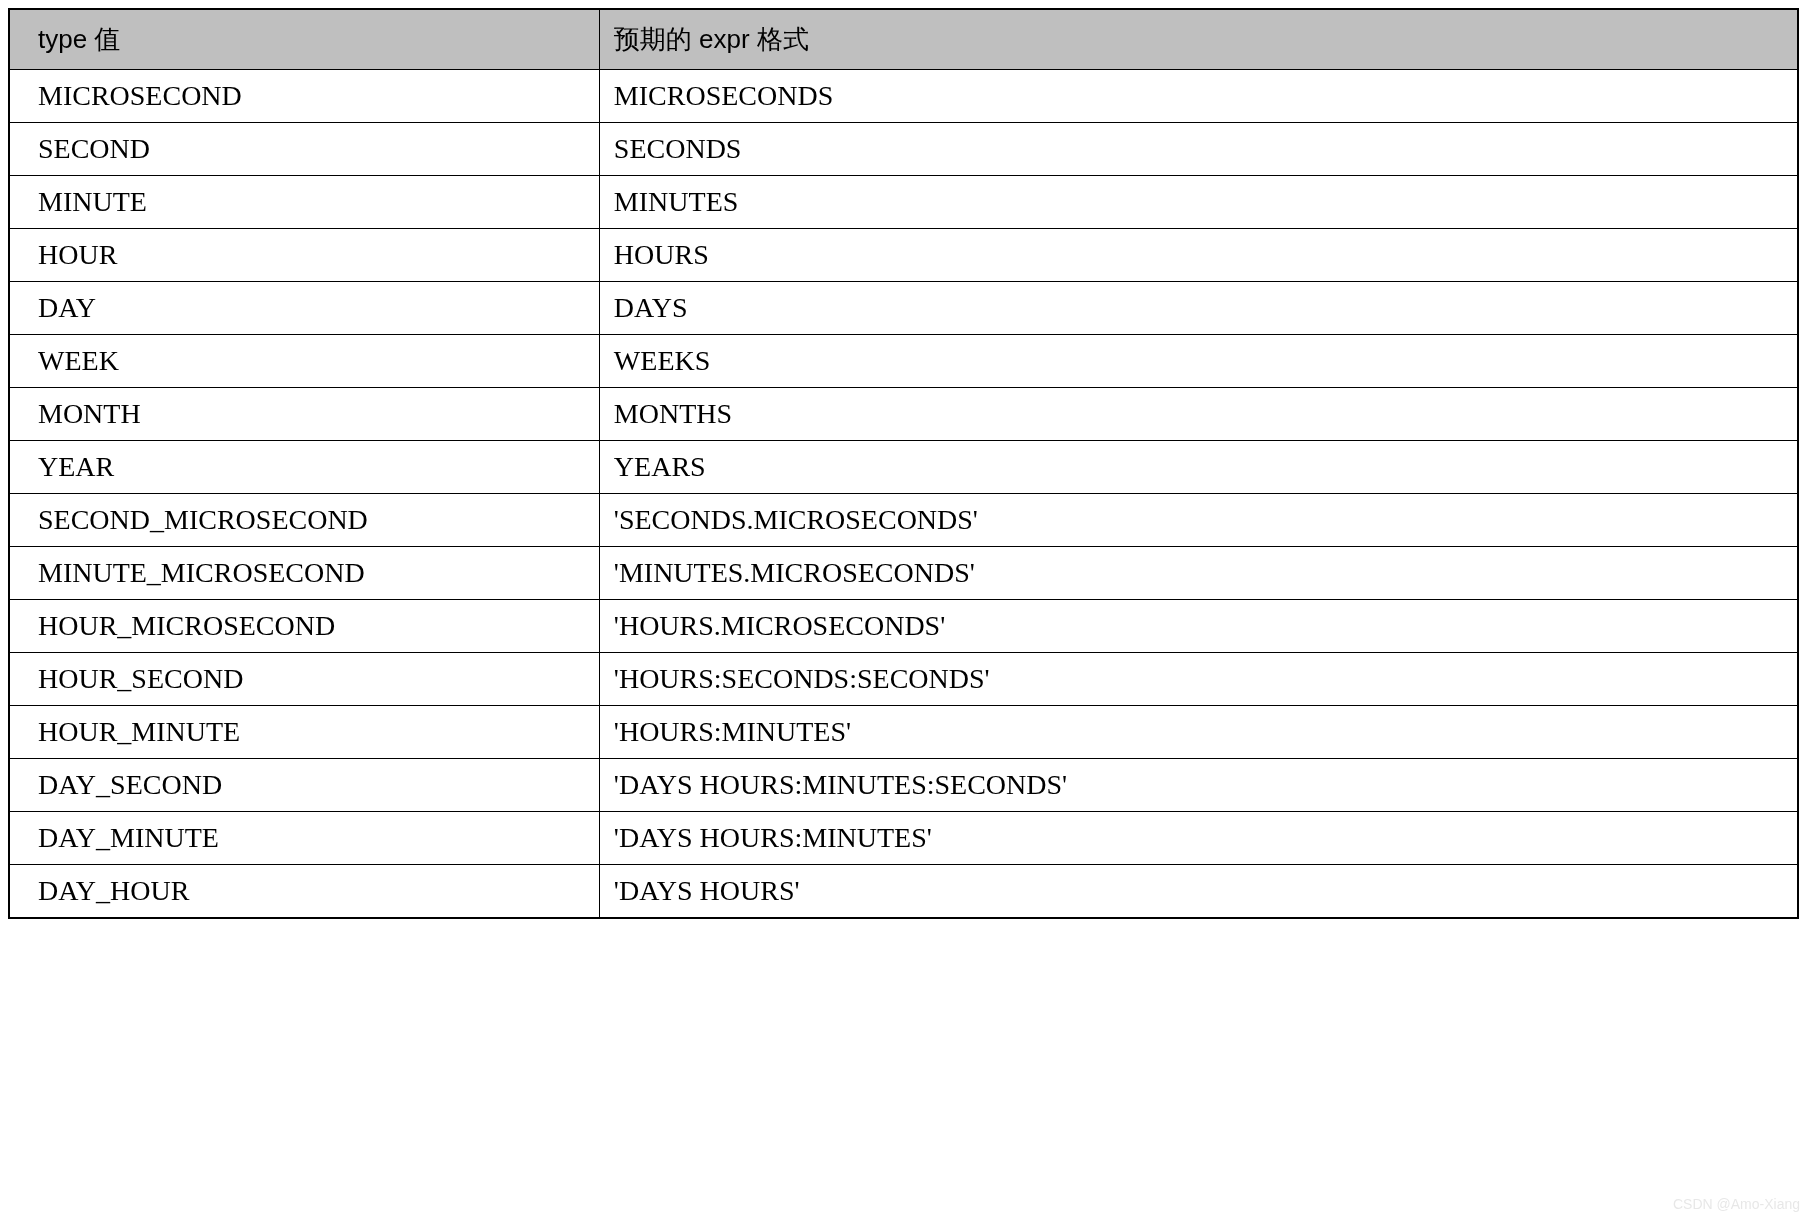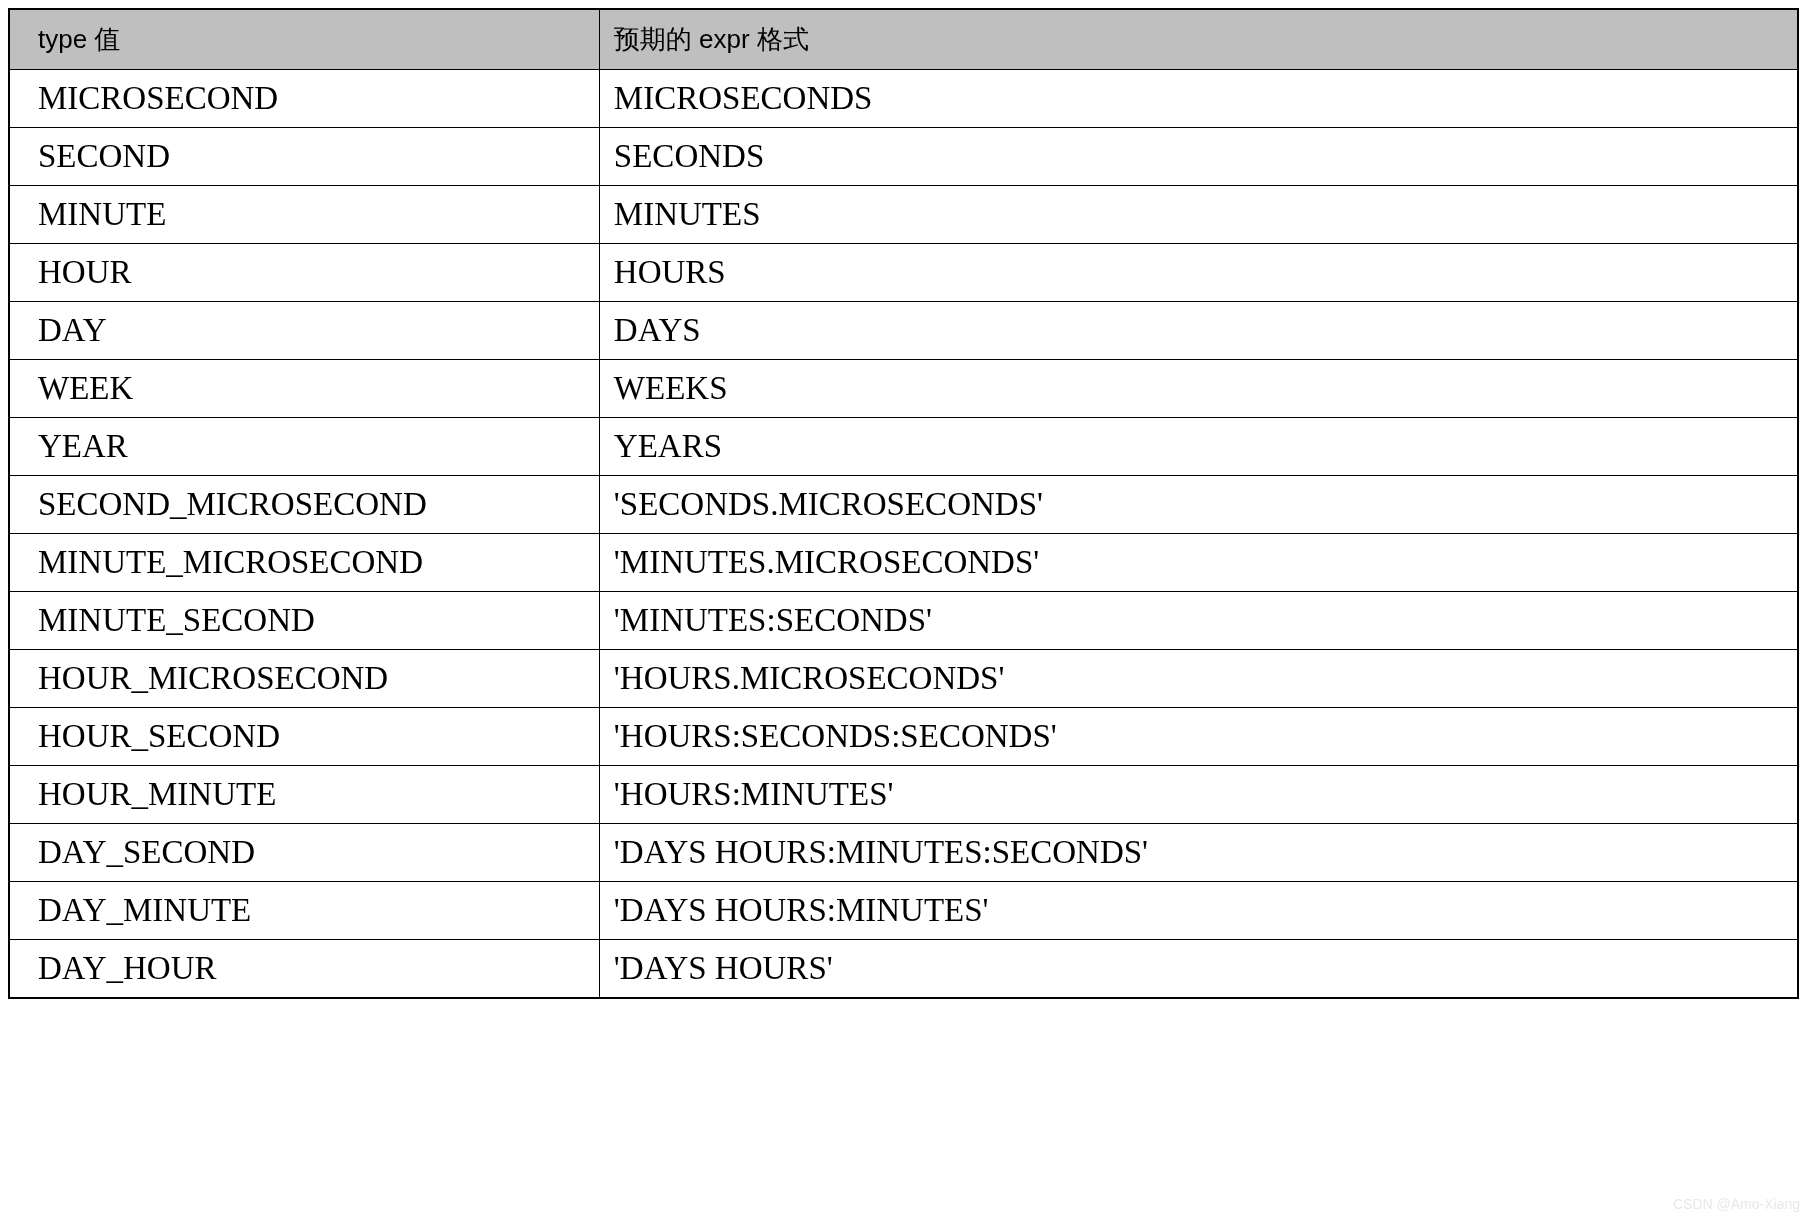--- a/index.html
+++ b/index.html
@@ -21,21 +21,21 @@
       background-color: #bfbfbf;
       text-align: left;
       font-weight: normal;
       padding: 12px 14px;
       font-size: 26px;
       border: 1px solid #000000;
       color: #000000;
     }
     td {
       padding: 10px 14px;
-      font-size: 33px;
+      font-size: 28px;
       border: 1px solid #000000;
       color: #000000;
       background: #ffffff;
       font-family: "Times New Roman", serif;
     }
     th:first-child, td:first-child {
       width: 33%;
       padding-left: 28px;
     }
     th:last-child, td:last-child {
@@ -84,34 +84,34 @@
     </tr>
     <tr>
       <td>DAY</td>
       <td>DAYS</td>
     </tr>
     <tr>
       <td>WEEK</td>
       <td>WEEKS</td>
     </tr>
     <tr>
+      <td>MONTH</td>
+      <td>MONTHS</td>
+    </tr>
+    <tr>
       <td>YEAR</td>
       <td>YEARS</td>
     </tr>
     <tr>
       <td>SECOND_MICROSECOND</td>
       <td>'SECONDS.MICROSECONDS'</td>
     </tr>
     <tr>
       <td>MINUTE_MICROSECOND</td>
       <td>'MINUTES.MICROSECONDS'</td>
-    </tr>
-    <tr>
-      <td>MINUTE_SECOND</td>
-      <td>'MINUTES:SECONDS'</td>
     </tr>
     <tr>
       <td>HOUR_MICROSECOND</td>
       <td>'HOURS.MICROSECONDS'</td>
     </tr>
     <tr>
       <td>HOUR_SECOND</td>
       <td>'HOURS:SECONDS:SECONDS'</td>
     </tr>
     <tr>

